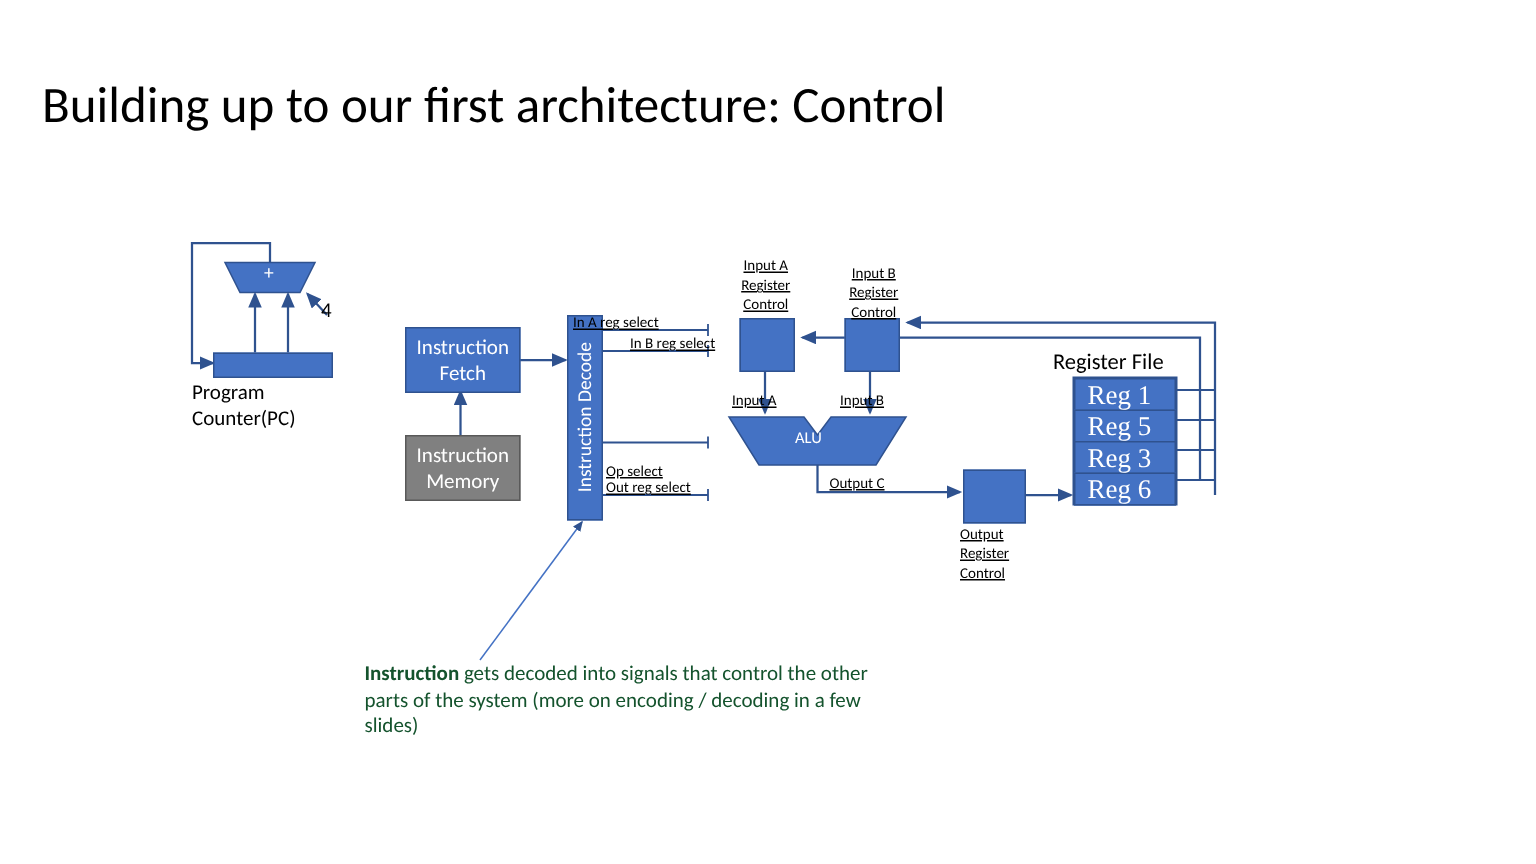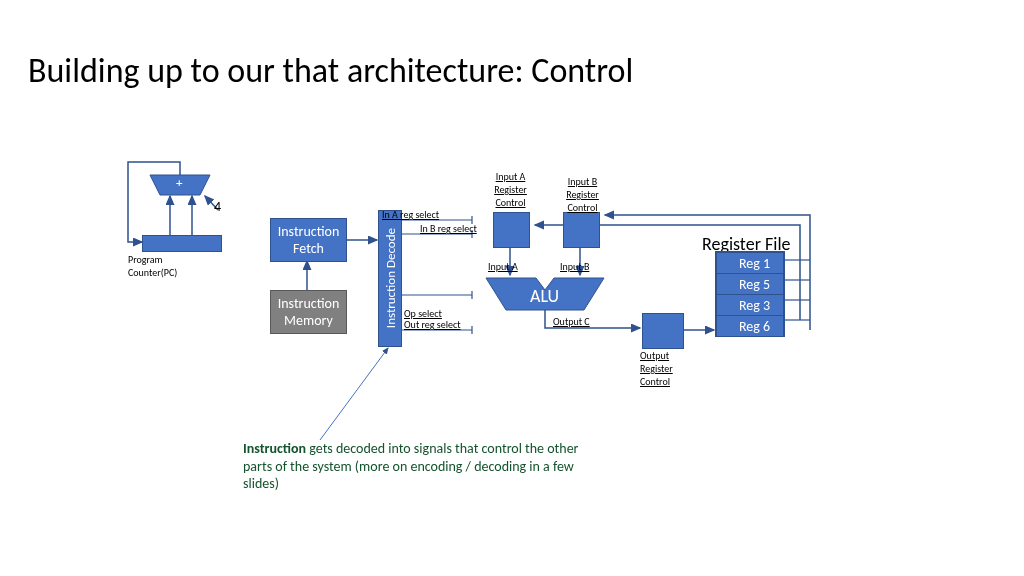--- a/index.html
+++ b/index.html
@@ -6,27 +6,27 @@
   .slide{position:relative;width:1024px;height:576px;}
   .title{position:absolute;left:28px;top:50px;font-size:34px;font-weight:400;}
   .box{position:absolute;display:flex;align-items:center;justify-content:center;text-align:center;font-size:14px;color:#fff;}
   .blue{background:#4472c4;border:1px solid #2f528f;}
   .gray{background:#808080;border:1px solid #595959;}
   .label{position:absolute;font-size:13px;color:#000;}
   .small{font-size:10px;text-decoration:underline;}
   .vtext{writing-mode:vertical-rl;transform:rotate(180deg);}
   svg{position:absolute;left:0;top:0;pointer-events:none;}
   .ann{position:absolute;font-size:14px;color:#14532d;max-width:350px;line-height:1.25;}
-  .reg-item{height:20px;display:flex;align-items:center;padding-left:22px;color:#fff;font-size:14px;background:#4472c4;border:1px solid #2f528f;margin-bottom:-1px;}
+  .reg-item{height:20px;display:flex;align-items:center;padding-left:8px;color:#fff;font-size:18px;background:#4472c4;border:1px solid #2f528f;margin-bottom:-1px;font-family:Liberation Serif, serif;}
 </style>
 </head>
 <body>
 <div class="slide">
 
-<div class="title">Building up to our that architecture: Control</div>
+<div class="title">Building up to our first architecture: Control</div>
 
 <svg width="1024" height="576">
   <defs>
     <marker id="ah" markerWidth="8" markerHeight="8" refX="6" refY="3" orient="auto">
       <path d="M0,0 L7,3 L0,6 Z" fill="#2f528f"></path>
     </marker>
   </defs>
 
   <path d="M150,175 L210,175 L200,195 L160,195 Z" fill="#4472c4" stroke="#2f528f"></path>
 
@@ -67,21 +67,21 @@
   <path d="M800,320 L800,225 L535,225" stroke="#2f528f" fill="none" stroke-width="1.5" marker-end="url(#ah)"></path>
 
   <path d="M320,440 L388,348" stroke="#4472c4" fill="none" stroke-width="1" marker-end="url(#ah)"></path>
 </svg>
 
 <div class="label" style="left:176px;top:175px;color:#fff;font-size:13px;">+</div>
 
 <div class="label" style="left:214px;top:198px;font-size:14px;">4</div>
 
 <div class="box blue" style="left:142px;top:235px;width:78px;height:15px;"></div>
-<div class="label" style="left:128px;top:253px;white-space:pre;font-size:10px;">Program
+<div class="label" style="left:128px;top:253px;white-space:pre;font-size:14px;">Program
 Counter(PC)</div>
 
 <div class="box blue" style="left:270px;top:218px;width:75px;height:42px;white-space:pre;">Instruction
 Fetch</div>
 
 <div class="box gray" style="left:270px;top:290px;width:75px;height:42px;white-space:pre;">Instruction
 Memory</div>
 
 <div class="box blue" style="left:378px;top:210px;width:22px;height:135px;">
   <span class="vtext" style="font-size:13px;">Instruction Decode</span>
@@ -97,29 +97,29 @@
 Register
 Control</div>
 
 <div class="box blue" style="left:563px;top:212px;width:35px;height:34px;"></div>
 <div class="label small" style="left:555px;top:175px;white-space:pre;text-align:center;width:55px;">Input B
 Register
 Control</div>
 
 <div class="label small" style="left:488px;top:260px;">Input A</div>
 <div class="label small" style="left:560px;top:260px;">Input B</div>
-<div class="label" style="left:530px;top:285px;color:#fff;font-size:18px;">ALU</div>
+<div class="label" style="left:530px;top:285px;color:#fff;font-size:11px;">ALU</div>
 <div class="label small" style="left:553px;top:315px;">Output C</div>
 
 <div class="box blue" style="left:642px;top:313px;width:40px;height:34px;"></div>
 <div class="label small" style="left:640px;top:349px;white-space:pre;">Output
 Register
 Control</div>
 
-<div class="label" style="left:702px;top:233px;font-size:18px;">Register File</div>
+<div class="label" style="left:702px;top:233px;font-size:15px;">Register File</div>
 <div style="position:absolute;left:715px;top:251px;width:68px;border:1px solid #2f528f;">
   <div class="reg-item">Reg 1</div>
   <div class="reg-item">Reg 5</div>
   <div class="reg-item">Reg 3</div>
   <div class="reg-item">Reg 6</div>
 </div>
 
 <div class="ann" style="left:243px;top:440px;">
   <b>Instruction</b><span> gets decoded into signals that control the other parts of the system (more on encoding / decoding in a  few slides)</span>
 </div>

